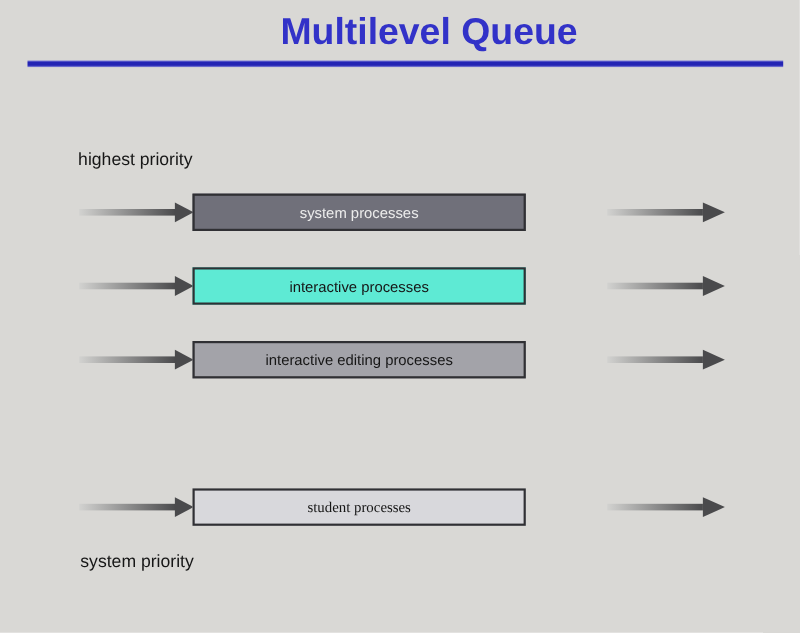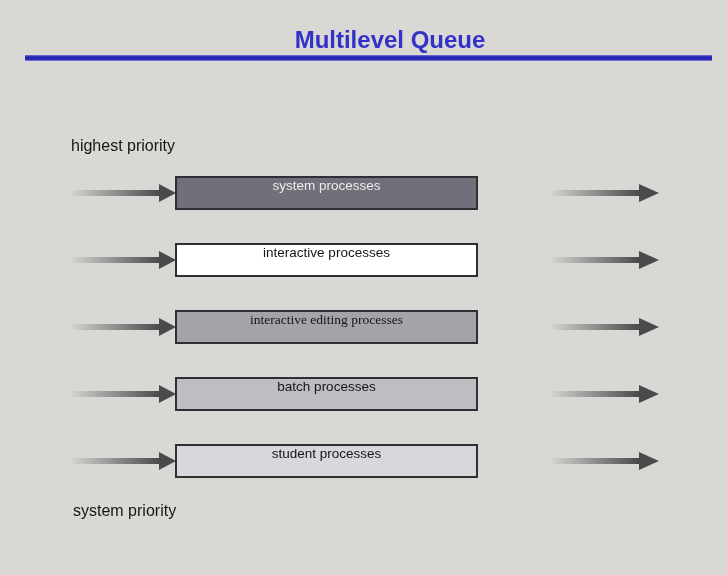--- a/index.html
+++ b/index.html
@@ -14,38 +14,38 @@
   html, body { margin: 0; padding: 0; }
   body {
     width: 727px; height: 575px; overflow: hidden;
     font-family: "Liberation Sans", sans-serif;
   }
   .slide {
     position: relative; width: 727px; height: 575px;
     background: var(--bg);
   }
   .title {
-    position: absolute; top: 26px; left: 390px; transform: translateX(-50%);
-    font-size: 24px; font-weight: bold; color: var(--title);
+    position: absolute; top: 10px; left: 390px; transform: translateX(-50%);
+    font-size: 34px; font-weight: bold; color: var(--title);
     white-space: nowrap;
   }
   .rule {
     position: absolute; left: 25px; top: 55px; width: 687px; height: 6px;
     background: linear-gradient(to bottom, #7d7dd8, var(--rule) 30%, var(--rule) 72%, #8a8ad8);
   }
   .prio-label {
     position: absolute; font-size: 16px; color: var(--text);
   }
   .prio-top { left: 71px; top: 137px; }
   .prio-bottom { left: 73px; top: 502px; }
   .row { position: absolute; left: 0; width: 727px; height: 34px; }
   .queue-box {
     position: absolute; left: 175px; top: 0; width: 303px; height: 34px;
     box-sizing: border-box; border: 2px solid var(--border);
-    display: flex; align-items: flex-start; justify-content: center;
+    display: flex; align-items: center; justify-content: center;
     font-size: 13.5px;
   }
   .shaft {
     position: absolute; top: 14px; height: 6px;
     background: linear-gradient(to right, var(--arrow-light), var(--arrow-dark));
   }
   .shaft.left  { left: 72px;  width: 88px; }
   .shaft.right { left: 552px; width: 87px; }
   .head {
     position: absolute; top: 8px; width: 0; height: 0;
@@ -71,51 +71,42 @@
     <div class="queue-box" style="background: rgb(112, 112, 122); color: rgb(236, 236, 236);">
       <span>system processes</span>
     </div>
     <div class="shaft right"></div>
     <div class="head right"></div>
   </div>
 
   <div class="row" style="top:243px">
     <div class="shaft left"></div>
     <div class="head left"></div>
-    <div class="queue-box" style="background: #ffffff; color: rgb(22, 22, 22);">
+    <div class="queue-box" style="background: #5eead4; color: rgb(22, 22, 22);">
       <span>interactive processes</span>
     </div>
     <div class="shaft right"></div>
     <div class="head right"></div>
   </div>
 
   <div class="row" style="top:310px">
     <div class="shaft left"></div>
     <div class="head left"></div>
-    <div class="queue-box" style="background: rgb(163, 163, 169); color: rgb(22, 22, 22); font-family: Liberation Serif, serif;">
+    <div class="queue-box" style="background: rgb(163, 163, 169); color: rgb(22, 22, 22);">
       <span>interactive editing processes</span>
     </div>
     <div class="shaft right"></div>
     <div class="head right"></div>
   </div>
 
-  <div class="row" style="top:377px">
-    <div class="shaft left"></div>
-    <div class="head left"></div>
-    <div class="queue-box" style="background: rgb(189, 189, 194); color: rgb(22, 22, 22);">
-      <span>batch processes</span>
-    </div>
-    <div class="shaft right"></div>
-    <div class="head right"></div>
-  </div>
 
   <div class="row" style="top:444px">
     <div class="shaft left"></div>
     <div class="head left"></div>
-    <div class="queue-box" style="background: rgb(216, 216, 220); color: rgb(22, 22, 22);">
+    <div class="queue-box" style="background: rgb(216, 216, 220); color: rgb(22, 22, 22); font-family: Liberation Serif, serif;">
       <span>student processes</span>
     </div>
     <div class="shaft right"></div>
     <div class="head right"></div>
   </div>
 
   <div class="prio-label prio-bottom">system priority</div>
 
 </div>
 

